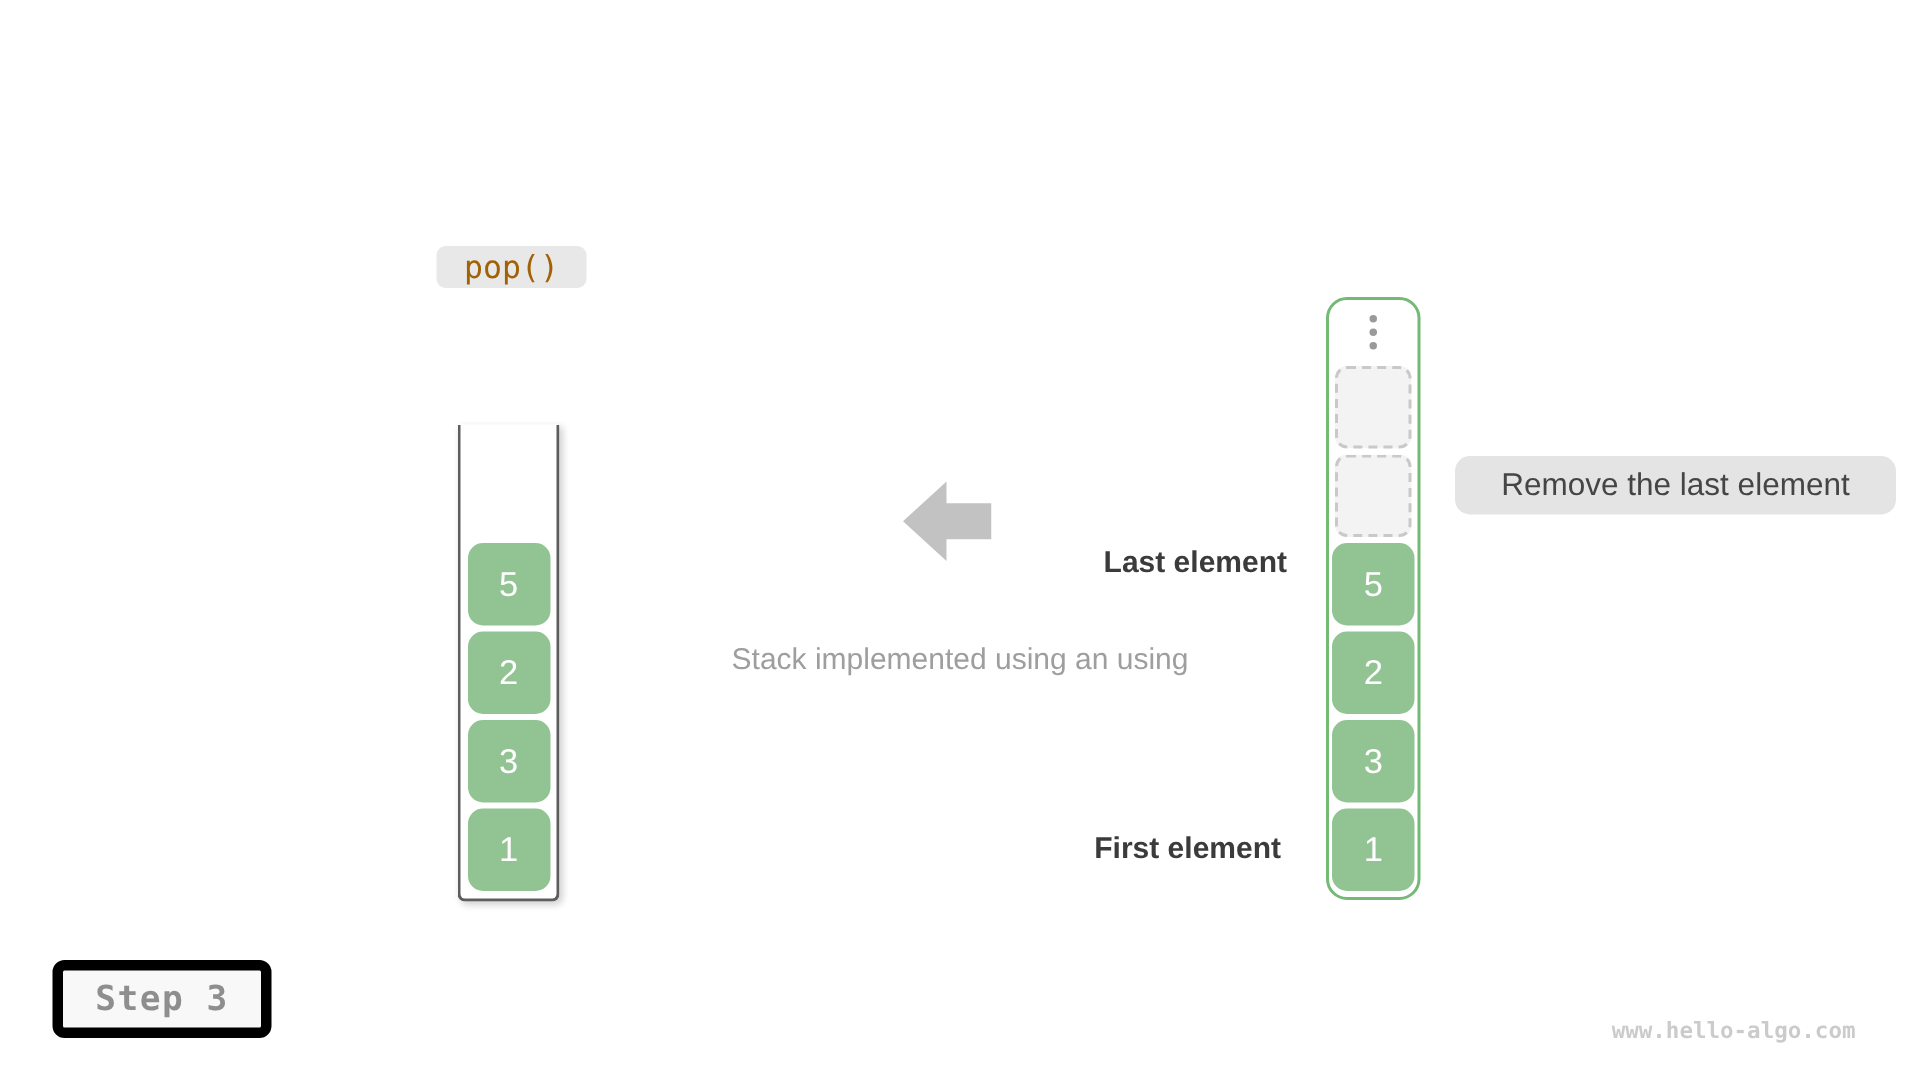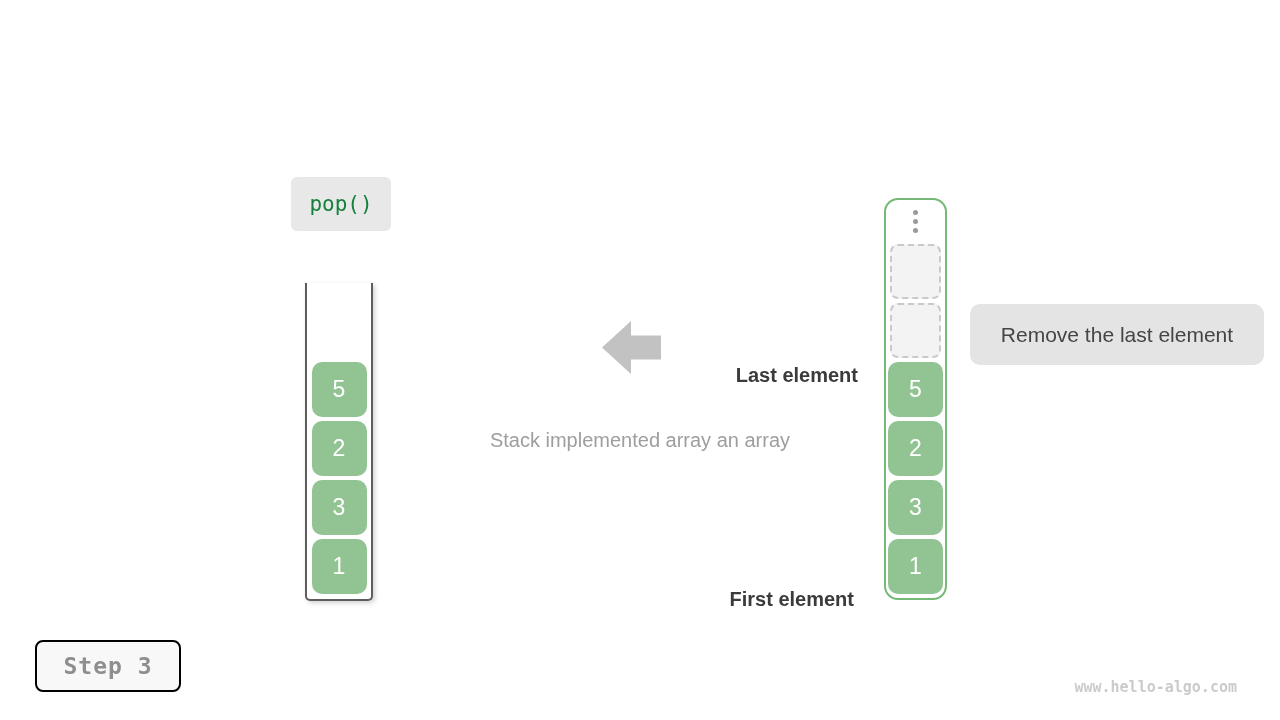--- a/index.html
+++ b/index.html
@@ -17,28 +17,28 @@
   body { background: #ffffff; font-family: "Liberation Sans", sans-serif; }
   .canvas {
     position: relative;
     width: 1280px;
     height: 720px;
     background: #ffffff;
     overflow: hidden;
   }
   .pop-label {
     position: absolute;
-    left: 291px; top: 177px;
-    width: 100px; height: 54px;
+    left: 291px; top: 164px;
+    width: 100px; height: 28px;
     background: var(--pop-bg, #e8e8e8);
     border-radius: 6px;
     display: flex; align-items: center; justify-content: center;
     font-family: "DejaVu Sans Mono", "Liberation Mono", monospace;
     font-size: 21px;
-    color: #15803d;
+    color: #a16207;
   }
   .stack-container {
     position: absolute;
     left: 305px; top: 283px;
     width: 68px; height: 318px;
     border: 2px solid #5d5d5d;
     border-top: none;
     border-radius: 0 0 5px 5px;
     box-shadow: 2px 2px 5px rgba(0,0,0,0.18);
     background: #ffffff;
@@ -63,21 +63,21 @@
     width: 59px; height: 55px;
   }
   .label-bold {
     position: absolute;
     font-size: 20px;
     font-weight: bold;
     color: var(--label-dark, #3b3b3b);
     white-space: nowrap;
   }
   .last-element { right: 422px; top: 364px; }
-  .first-element { right: 426px; top: 588px; padding-left: 40px; }
+  .first-element { right: 426px; top: 555px; padding-left: 40px; }
   .caption {
     position: absolute;
     left: 0; top: 429px;
     width: 1280px;
     text-align: center;
     font-size: 20px;
     color: var(--caption-gray, #9e9e9e);
   }
   .array-container {
     position: absolute;
@@ -105,34 +105,34 @@
   .empty-slot {
     width: 51px; height: 55px;
     flex: 0 0 55px;
     border: 2px dashed #c9c9c9;
     background: #f3f3f3;
     border-radius: 8px;
   }
   .remove-note {
     position: absolute;
     left: 970px; top: 304px;
-    width: 294px; height: 61px;
+    width: 294px; height: 39px;
     background: var(--note-bg, #e4e4e4);
     border-radius: 10px;
     display: flex; align-items: center; justify-content: center;
     font-size: 21px;
     color: #454545;
     white-space: nowrap;
   }
   .step-badge {
     position: absolute;
     left: 35px; top: 640px;
     width: 146px; height: 52px;
     background: #f8f8f8;
-    border: 2px solid #000000;
+    border: 7px solid #000000;
     border-radius: 8px;
     display: flex; align-items: center; justify-content: center;
     font-family: "DejaVu Sans Mono", "Liberation Mono", monospace;
     font-weight: bold;
     font-size: 23px;
     letter-spacing: 1px;
     color: var(--step-text, #8e8e8e);
   }
   .watermark {
     position: absolute;
@@ -156,21 +156,21 @@
     <div class="cell">3</div>
     <div class="cell">1</div>
   </div>
 
   <svg class="arrow-left" viewBox="0 0 59 55" xmlns="http://www.w3.org/2000/svg">
     <polygon points="0,27.5 29,1 29,15.5 59,15.5 59,39.5 29,39.5 29,54" fill="#c2c2c2"></polygon>
   </svg>
 
   <div class="label-bold last-element">Last element</div>
 
-  <div class="caption">Stack implemented array an array</div>
+  <div class="caption">Stack implemented using an using</div>
 
   <div class="label-bold first-element">First element</div>
 
   <div class="array-container">
     <div class="v-ellipsis">
       <div class="dot"></div>
       <div class="dot"></div>
       <div class="dot"></div>
     </div>
     <div class="empty-slot"></div>

